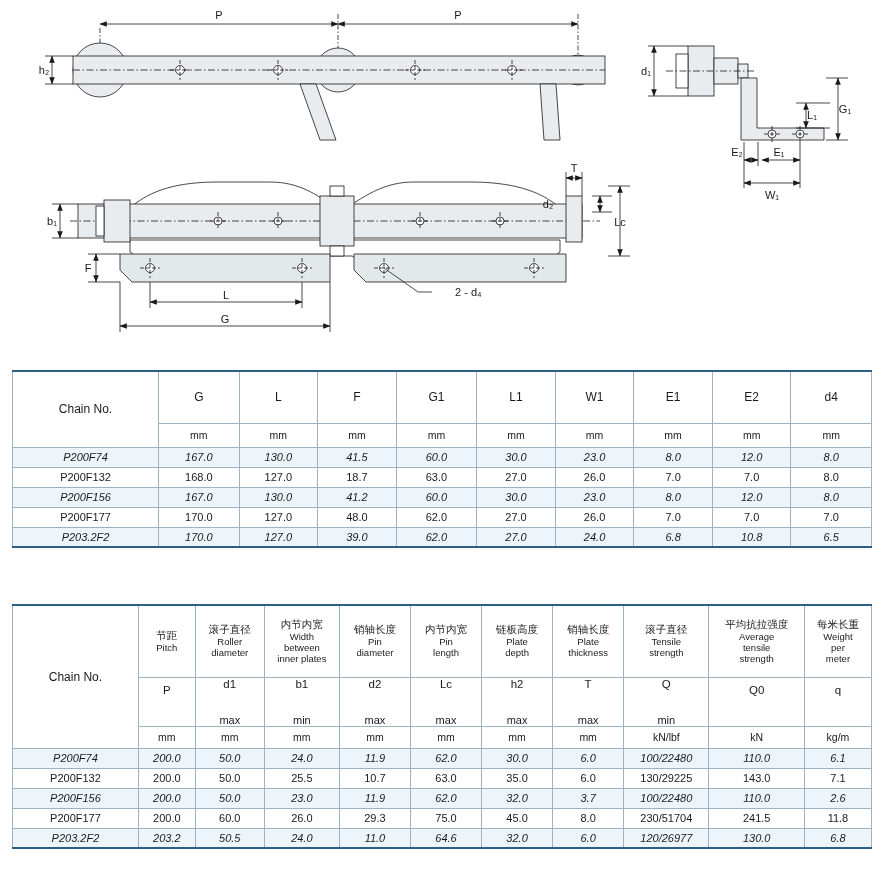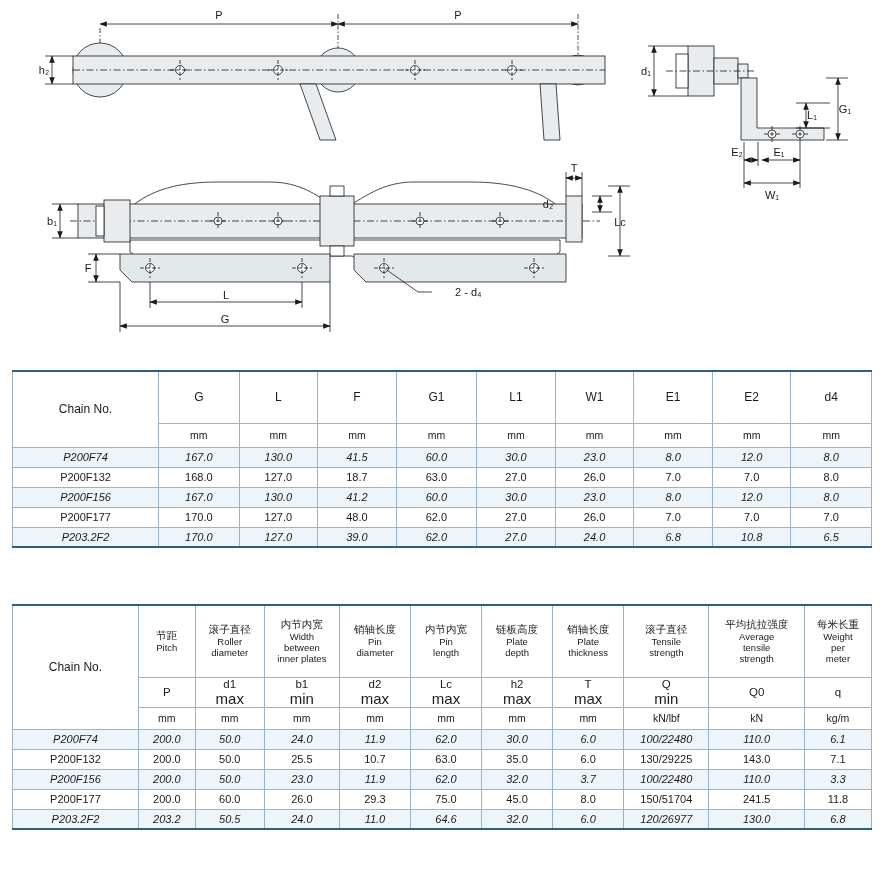--- a/index.html
+++ b/index.html
@@ -76,21 +76,22 @@
     font-size: 9.5px;
     line-height: 1.15;
   }
   .cn-cjk {
     font-size: 10.5px;
   }
   .sym {
     font-size: 11.5px;
   }
   .minmax {
-    font-size: 15px;
+    font-size: 11px;
+    margin-top: 24px;
   }
   
   #table1 {
     left: 12px;
     top: 370px;
     width: 860px;
   }
   #table2 {
     left: 12px;
     top: 604px;
@@ -562,32 +563,32 @@
         <td class="chainno">P200F156</td>
         <td>200.0</td>
         <td>50.0</td>
         <td>23.0</td>
         <td>11.9</td>
         <td>62.0</td>
         <td>32.0</td>
         <td>3.7</td>
         <td>100/22480</td>
         <td>110.0</td>
-        <td>3.3</td>
+        <td>2.6</td>
       </tr>
       <tr class="rowwhite" style="height:20px">
         <td class="chainno">P200F177</td>
         <td>200.0</td>
         <td>60.0</td>
         <td>26.0</td>
         <td>29.3</td>
         <td>75.0</td>
         <td>45.0</td>
         <td>8.0</td>
-        <td>150/51704</td>
+        <td>230/51704</td>
         <td>241.5</td>
         <td>11.8</td>
       </tr>
       <tr class="rowalt" style="height:20px">
         <td class="chainno bot-rule">P203.2F2</td>
         <td class="bot-rule">203.2</td>
         <td class="bot-rule">50.5</td>
         <td class="bot-rule">24.0</td>
         <td class="bot-rule">11.0</td>
         <td class="bot-rule">64.6</td>

